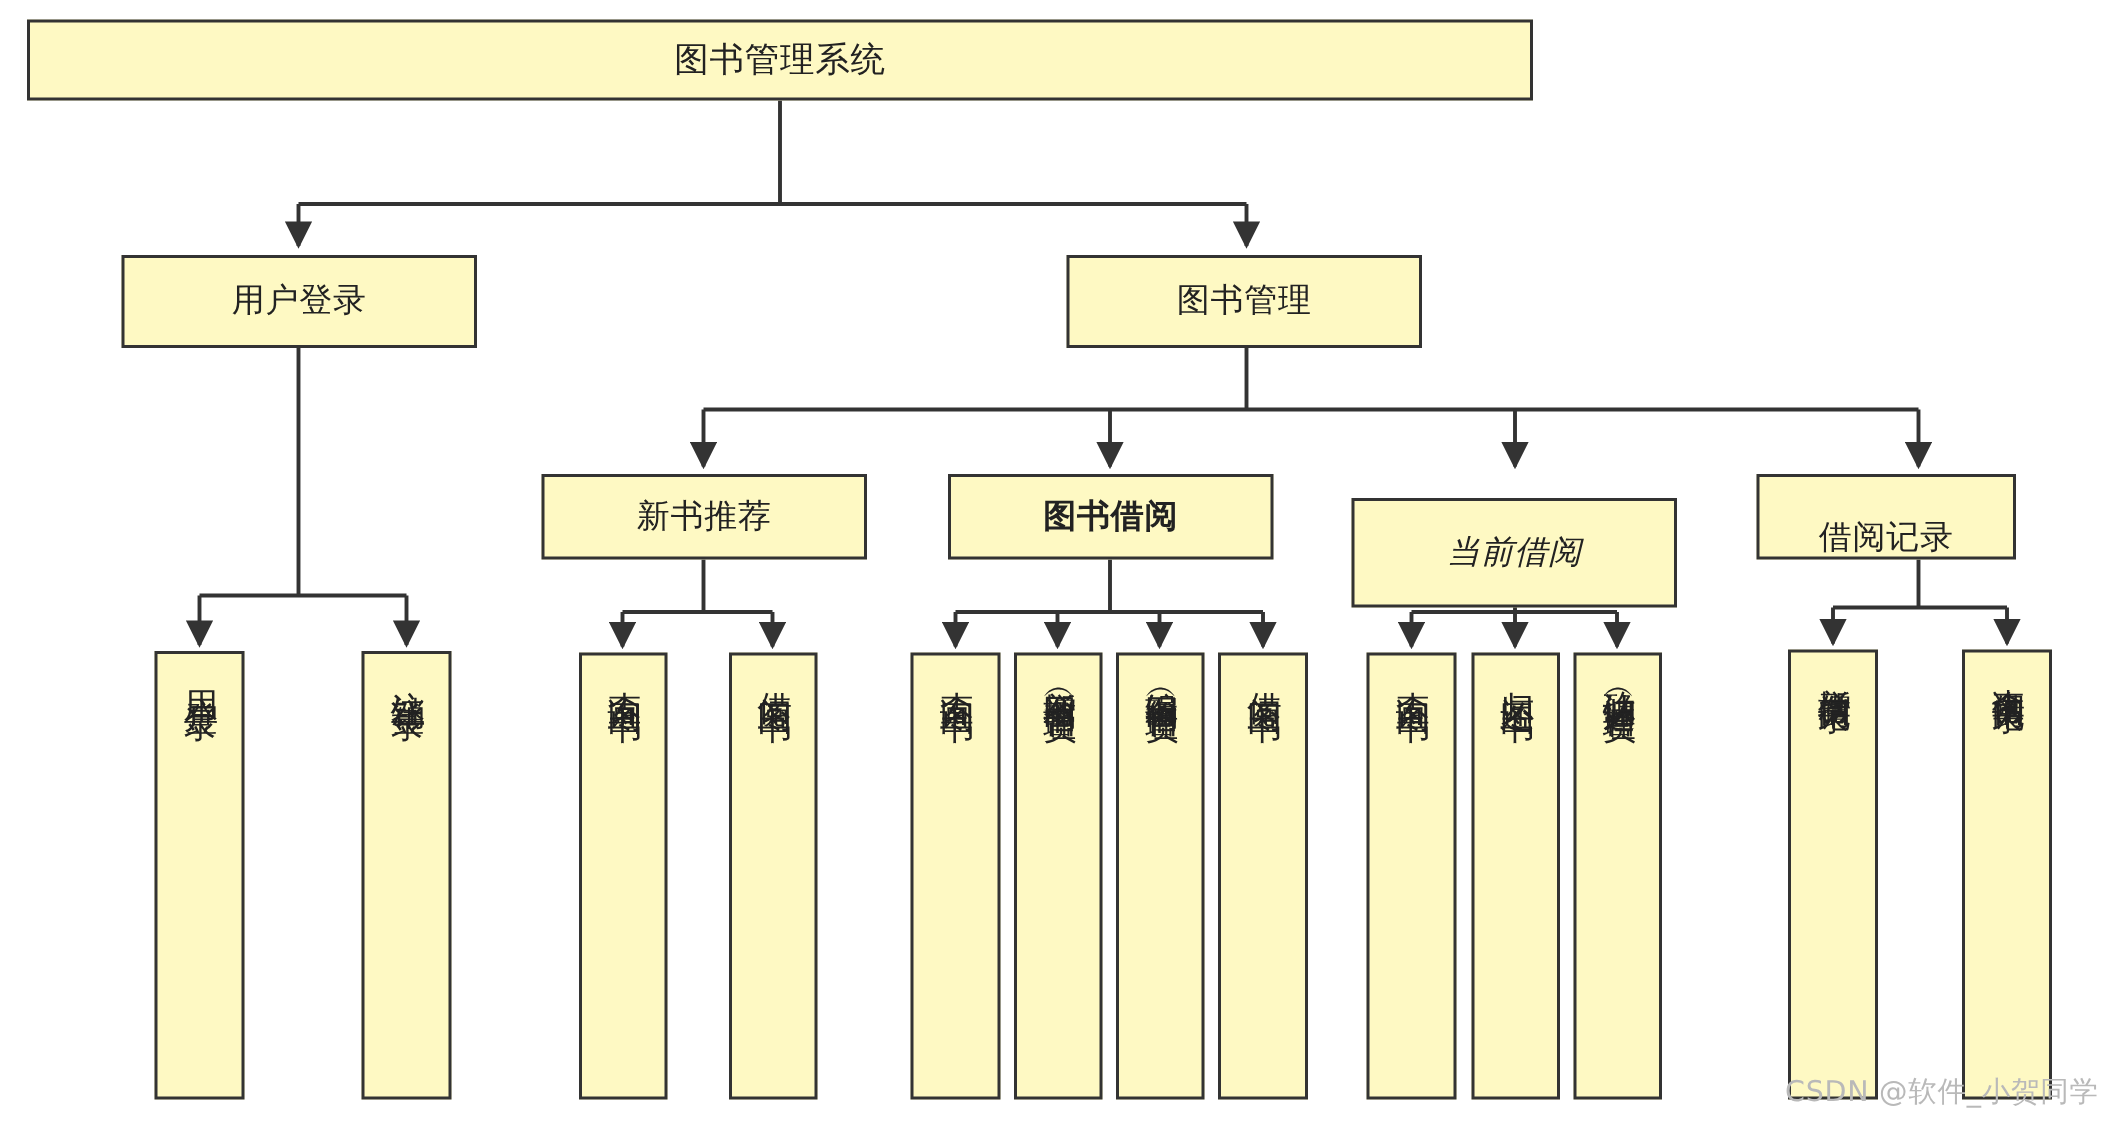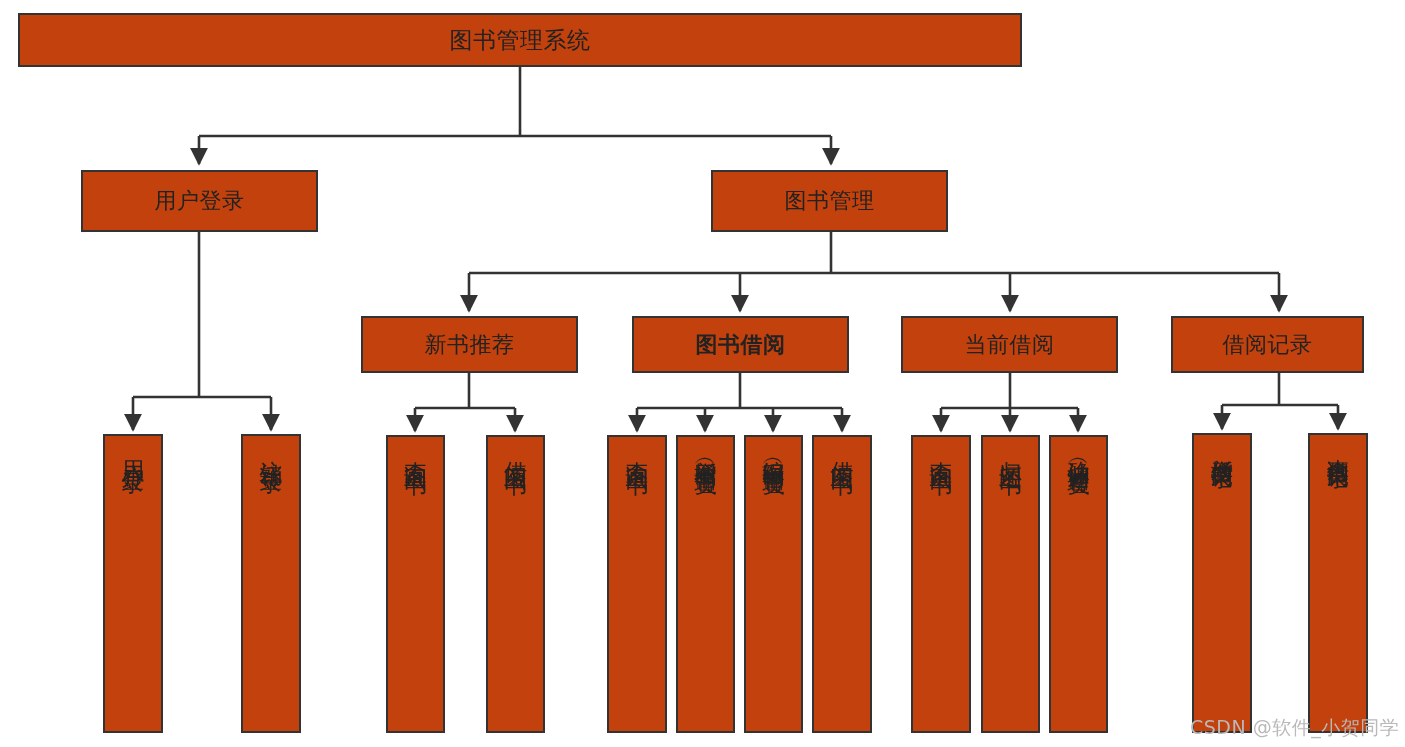--- a/index.html
+++ b/index.html
@@ -20,21 +20,21 @@
   #edges {
     position: absolute;
     left: 0;
     top: 0;
     width: 1405px;
     height: 747px;
   }
   .node {
     position: absolute;
     box-sizing: border-box;
-    background: #c2410c;
+    background: #fef9c3;
     border: 2px solid #333333;
     display: flex;
     align-items: center;
     justify-content: center;
     color: #222222;
     z-index: 2;
   }
   .node.level-0 { border-width: 2px; }
   .node-label {
     display: block;
@@ -145,25 +145,25 @@
   </div>
 
   <div class="node horiz" style="left:361px; top:316px; width:217px; height:57px;justify-content:center;">
     <span class="node-label">新书推荐</span>
   </div>
 
   <div class="node horiz" style="left:632px; top:316px; width:217px; height:57px;font-weight:bold;">
     <span class="node-label">图书借阅</span>
   </div>
 
-  <div class="node horiz" style="left:901px; top:316px; width:217px; height:57px;">
+  <div class="node horiz" style="left:901px; top:332px; width:217px; height:73px;font-style:italic;">
     <span class="node-label">当前借阅</span>
   </div>
 
-  <div class="node horiz" style="left:1171px; top:316px; width:193px; height:57px;">
+  <div class="node horiz" style="left:1171px; top:316px; width:173px; height:57px;align-items:flex-end;">
     <span class="node-label">借阅记录</span>
   </div>
 
   <div class="node vert" style="left:103px; top:434px; width:60px; height:299px;">
     <span class="node-label">用户登录</span>
   </div>
 
   <div class="node vert" style="left:241px; top:434px; width:60px; height:299px;">
     <span class="node-label">注销登录</span>
   </div>

